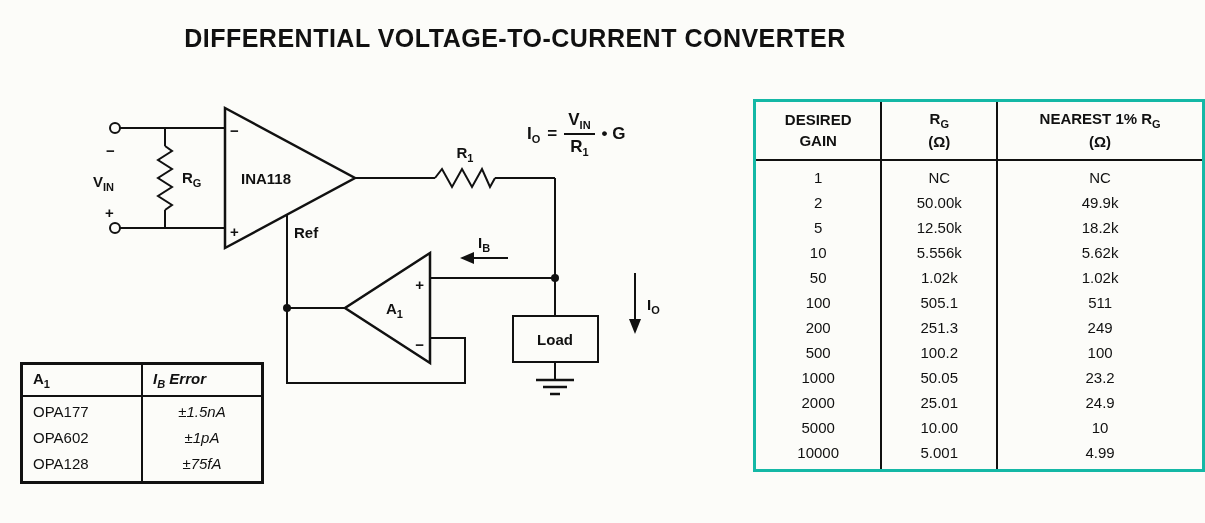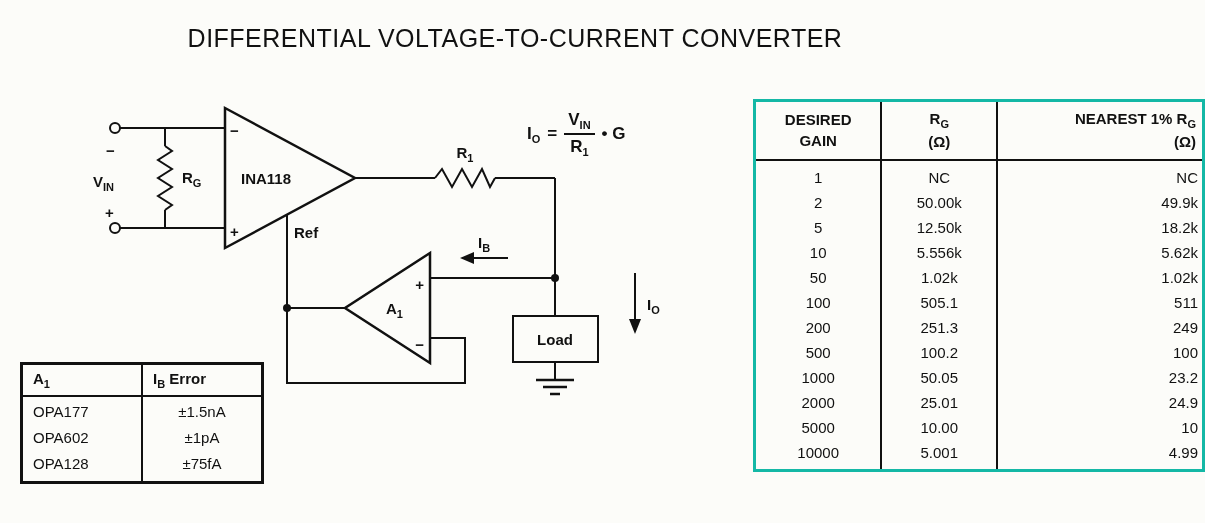--- a/index.html
+++ b/index.html
@@ -13,21 +13,21 @@
     height:523px;
     background:#fcfcf9;
     color:#111;
     overflow:hidden;
   }
   .title{
     position:absolute;
     left:0; top:24px; width:1030px;
     text-align:center;
     font-size:25px;
-    font-weight:400;
+    font-weight:700;
     letter-spacing:.5px;
     color:#111;
   }
   svg text{
     font-family:"Liberation Sans", sans-serif;
     font-weight:600;
     font-size:15px;
     fill:#111;
   }
   
@@ -45,21 +45,21 @@
   .frac .num{border-bottom:2px solid #111;padding:0 4px 2px;}
   .frac .den{padding-top:2px;}
   
   table{border-collapse:collapse;background:transparent;color:#111;}
   .etable{
     position:absolute;
     left:20px; top:362px;
     border:3px solid #111;
   }
   .etable th, .etable td{border-right:2px solid #111;}
-  .etable th:last-child, .etable td:last-child{border-right:none;}
+  .etable th:last-child, .etable td:last-child{border-right:none;font-style:italic;}
   .etable thead th{
     border-bottom:2px solid #111;
     font-size:15px; font-weight:700;
     text-align:left;
     padding:5px 8px 5px 10px;
   }
   .etable th:first-child, .etable td:first-child{width:100px;}
   .etable th:last-child,  .etable td:last-child{width:100px;}
   .etable td{
     font-size:15px;
@@ -78,21 +78,21 @@
   .gtable th:last-child, .gtable td:last-child{border-right:none;}
   .gtable thead th{
     border-bottom:2px solid #111;
     font-size:15px; font-weight:700;
     line-height:1.35;
     padding:7px 6px;
     vertical-align:middle;
   }
   .gtable th:nth-child(1), .gtable td:nth-child(1){width:114px;}
   .gtable th:nth-child(2), .gtable td:nth-child(2){width:104px;}
-  .gtable th:nth-child(3), .gtable td:nth-child(3){width:196px;text-align:right;}
+  .gtable th:nth-child(3), .gtable td:nth-child(3){width:196px;}
   .gtable td{
     font-size:15px;
     height:25px; line-height:25px;
     padding:0 4px;
   }
   .gtable tbody tr:first-child td{padding-top:4px;}
   .gtable tbody tr:last-child td{padding-bottom:4px;margin-left:20px;}
   .th-line{display:block;}
   sub{font-size:11px;}
 </style>

